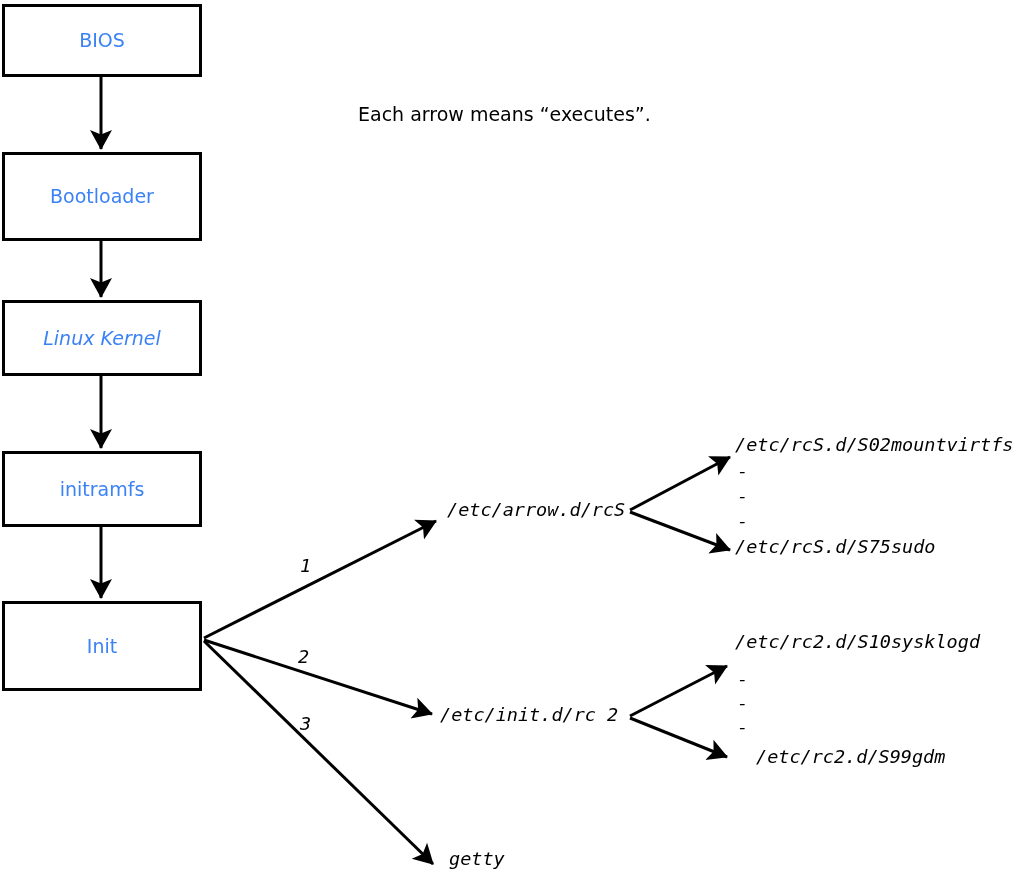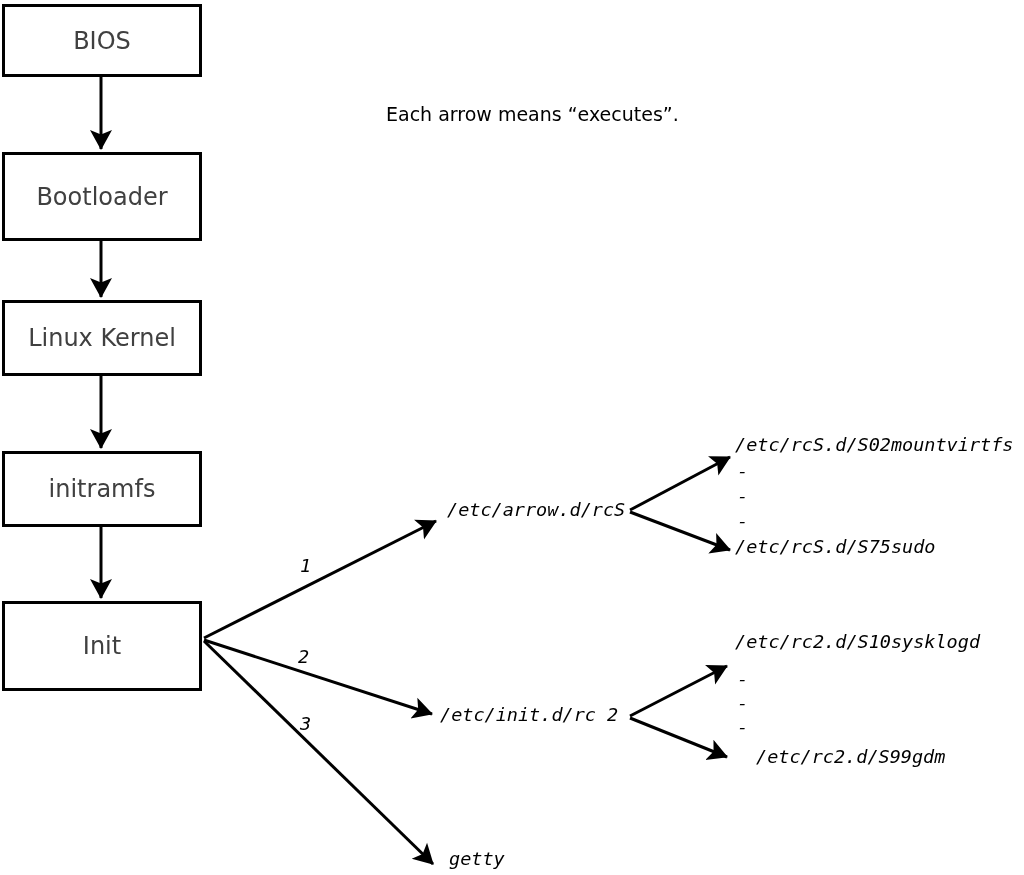--- a/index.html
+++ b/index.html
@@ -26,37 +26,36 @@
   .node-box {
     position: absolute;
     left: 2px;
     width: 200px;
     border: 3px solid #000000;
     background: #ffffff;
     box-sizing: border-box;
     display: flex;
     align-items: center;
     justify-content: center;
-    font-size: 24px;
+    font-size: 19px;
     line-height: 1;
-    color: #404040;
+    color: #3b82f6;
   }
   .box-bios       { top: 4px;   height: 73px; }
   .box-bootloader { top: 152px; height: 89px; }
-  .box-kernel     { top: 300px; height: 76px; }
+  .box-kernel     { top: 300px; height: 76px; font-style: italic; }
   .box-initramfs  { top: 451px; height: 76px; justify-content: center; }
   .box-init       { top: 601px; height: 90px; }
   .note {
     position: absolute;
     left: 358px;
     top: 103px;
     font-size: 19px;
     line-height: 23px;
     white-space: pre;
-    margin-left: 28px;
   }
   .mono {
     position: absolute;
     font-family: "DejaVu Sans Mono", "Liberation Mono", monospace;
     font-size: 18.5px;
     line-height: 22px;
     white-space: pre;
     color: #000000;
     font-style: italic;
   }

